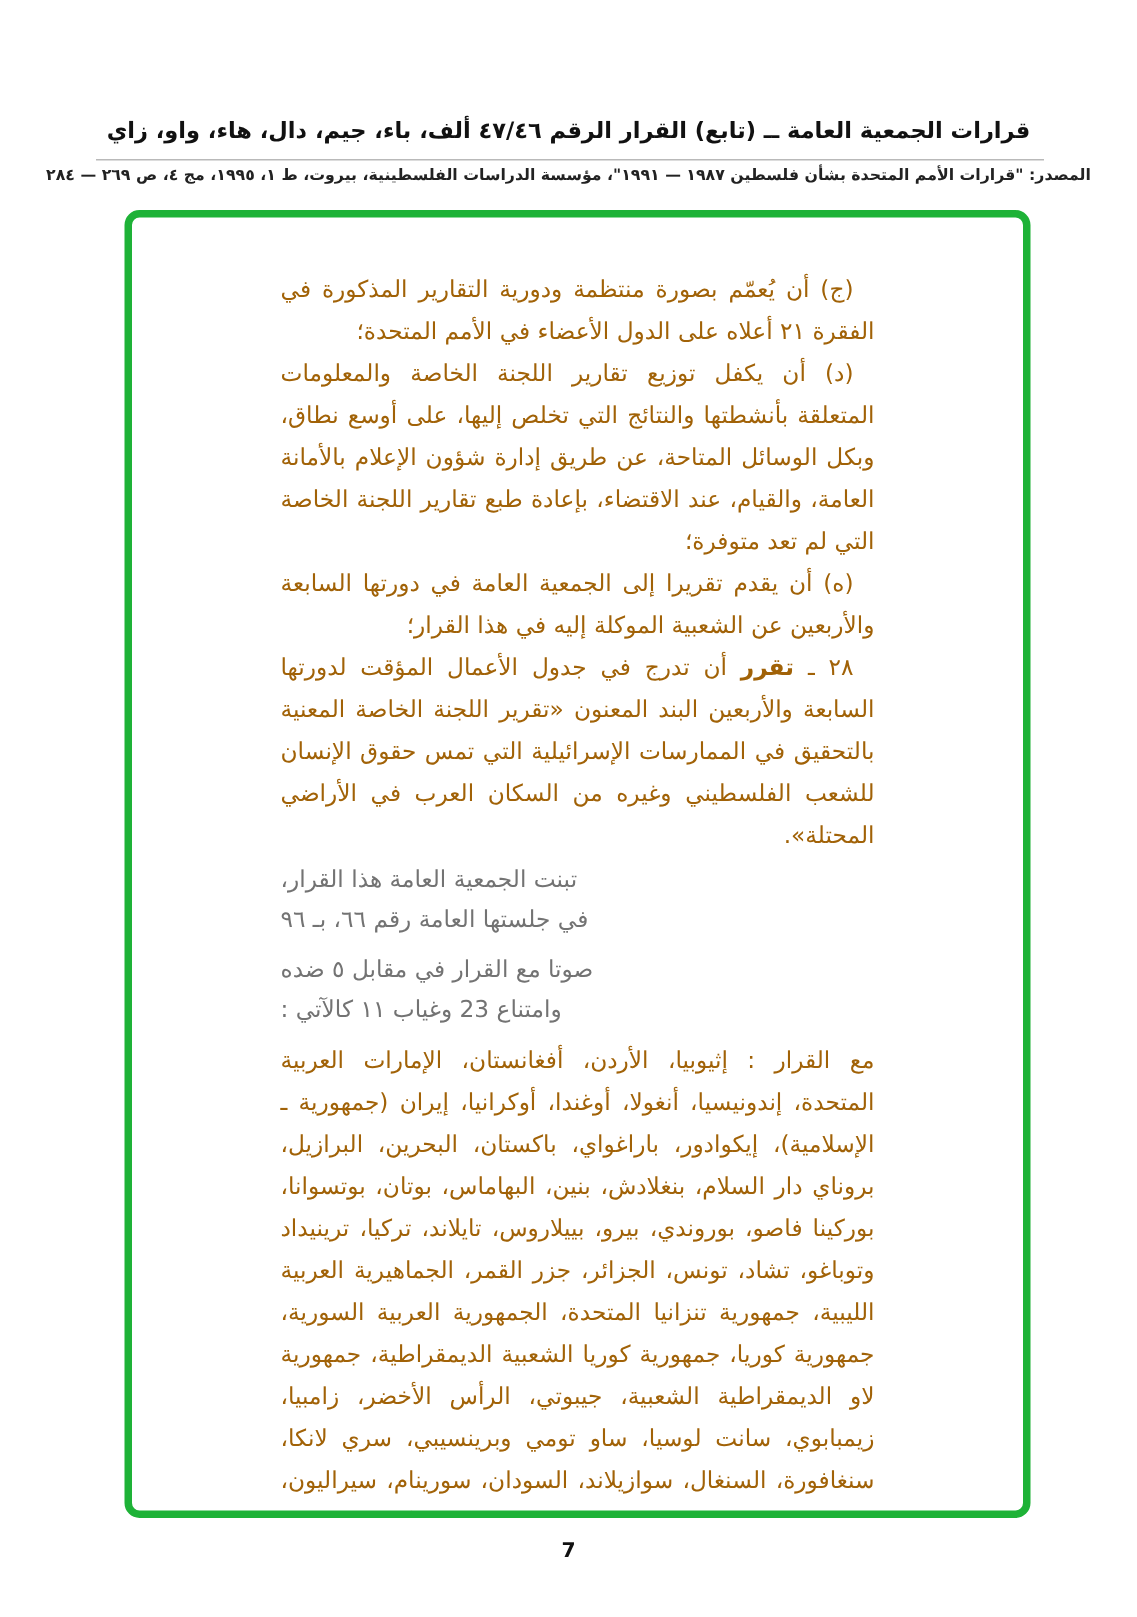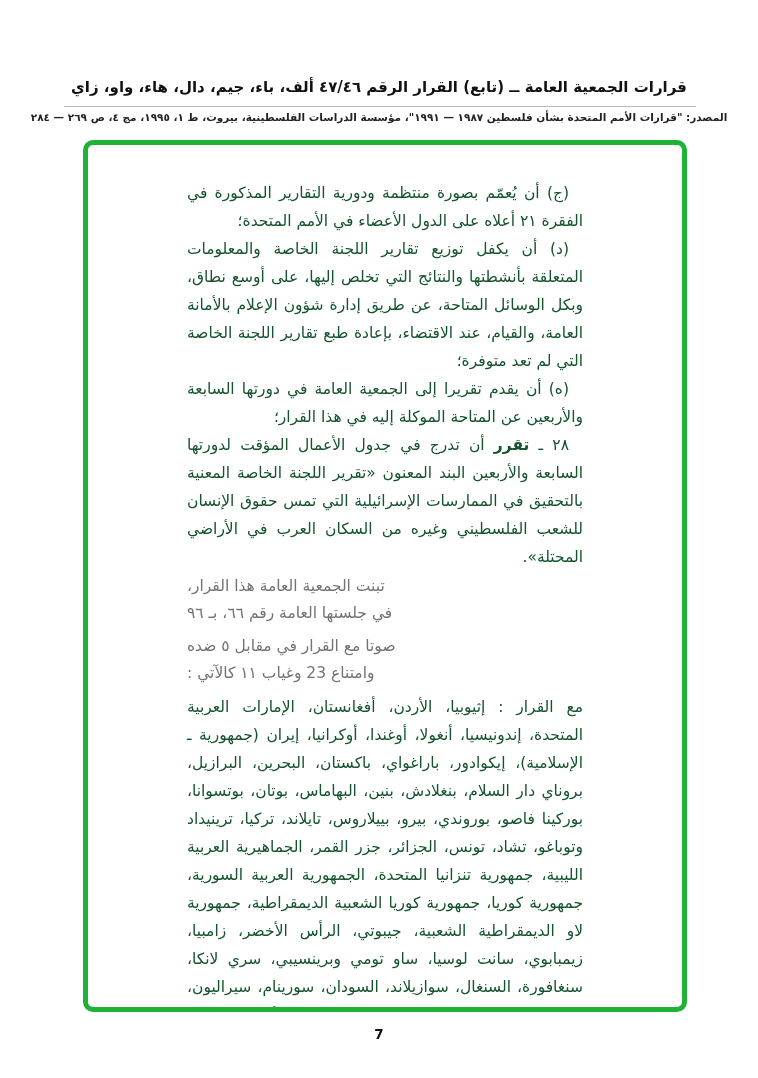--- a/index.html
+++ b/index.html
@@ -63,21 +63,21 @@
     direction: rtl;
     overflow: hidden;
     color: #111;
   }
   .para {
     margin: 0;
     font-size: 15.5px;
     line-height: 28px;
     text-align: justify;
     text-indent: 14px;
-    color: #14532d;
+    color: #a16207;
   }
   .para .op-verb { font-weight: bold; }
   .adoption { margin-top: 2px; }
   .adopt-line {
     font-size: 15.5px;
     line-height: 27px;
     text-align: left;          
     color: #737373;
   }
   .adopt-line.gap-before { margin-top: 6px; }
@@ -108,21 +108,21 @@
   <div class="header-rule" style="background: rgb(185, 185, 185);"></div>
 
   <div class="doc-source">المصدر: "قرارات الأمم المتحدة بشأن فلسطين ١٩٨٧ — ١٩٩١"، مؤسسة الدراسات الفلسطينية، بيروت، ط ١، ١٩٩٥، مج ٤، ص ٢٦٩ — ٢٨٤</div>
 
   <div class="green-box" style="border-color: rgb(30, 178, 55);">
 
     <p class="para">(ج) أن يُعمّم بصورة منتظمة ودورية التقارير المذكورة في الفقرة ٢١ أعلاه على الدول الأعضاء في الأمم المتحدة؛</p>
 
     <p class="para">(د) أن يكفل توزيع تقارير اللجنة الخاصة والمعلومات المتعلقة بأنشطتها والنتائج التي تخلص إليها، على أوسع نطاق، وبكل الوسائل المتاحة، عن طريق إدارة شؤون الإعلام بالأمانة العامة، والقيام، عند الاقتضاء، بإعادة طبع تقارير اللجنة الخاصة التي لم تعد متوفرة؛</p>
 
-    <p class="para">(ه) أن يقدم تقريرا إلى الجمعية العامة في دورتها السابعة والأربعين عن المتاحة الموكلة إليه في هذا القرار؛</p>
+    <p class="para">(ه) أن يقدم تقريرا إلى الجمعية العامة في دورتها السابعة والأربعين عن الشعبية الموكلة إليه في هذا القرار؛</p>
 
     <p class="para"><span>٢٨ ـ </span><span class="op-verb">تقرر</span><span> أن تدرج في جدول الأعمال المؤقت لدورتها السابعة والأربعين البند المعنون «تقرير اللجنة الخاصة المعنية بالتحقيق في الممارسات الإسرائيلية التي تمس حقوق الإنسان للشعب الفلسطيني وغيره من السكان العرب في الأراضي المحتلة».</span></p>
 
     <div class="adoption">
       <div class="adopt-line">تبنت الجمعية العامة هذا القرار،</div>
       <div class="adopt-line">في جلستها العامة رقم ٦٦، بـ ٩٦</div>
       <div class="adopt-line gap-before">صوتا مع القرار في مقابل ٥ ضده</div>
       <div class="adopt-line">وامتناع 23 وغياب ١١ كالآتي :</div>
     </div>
 

